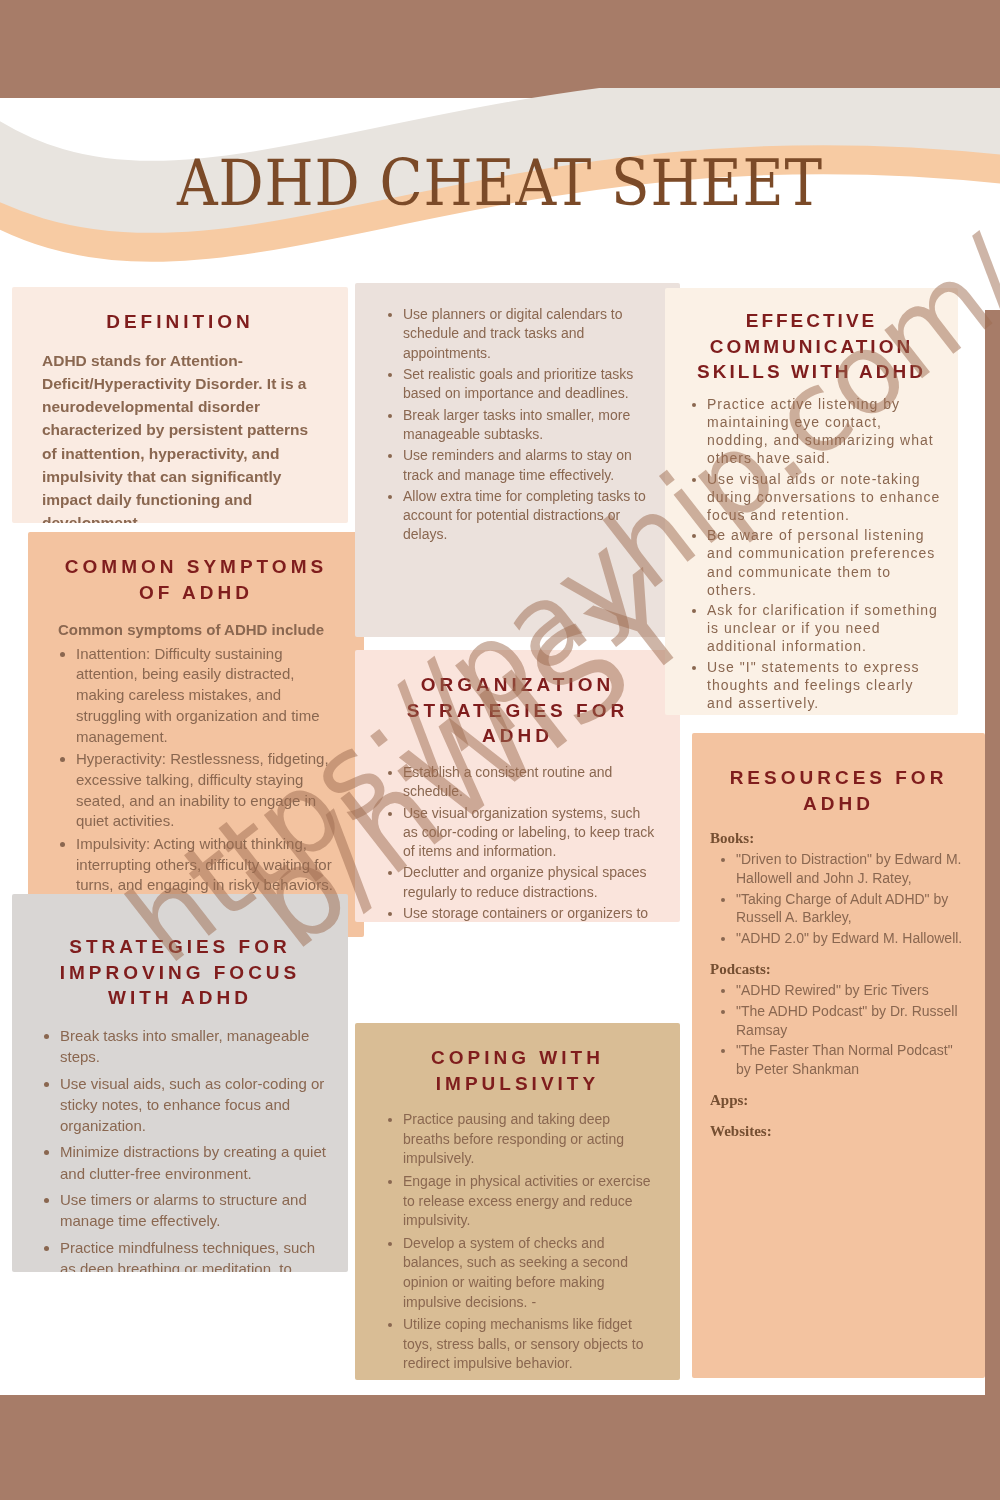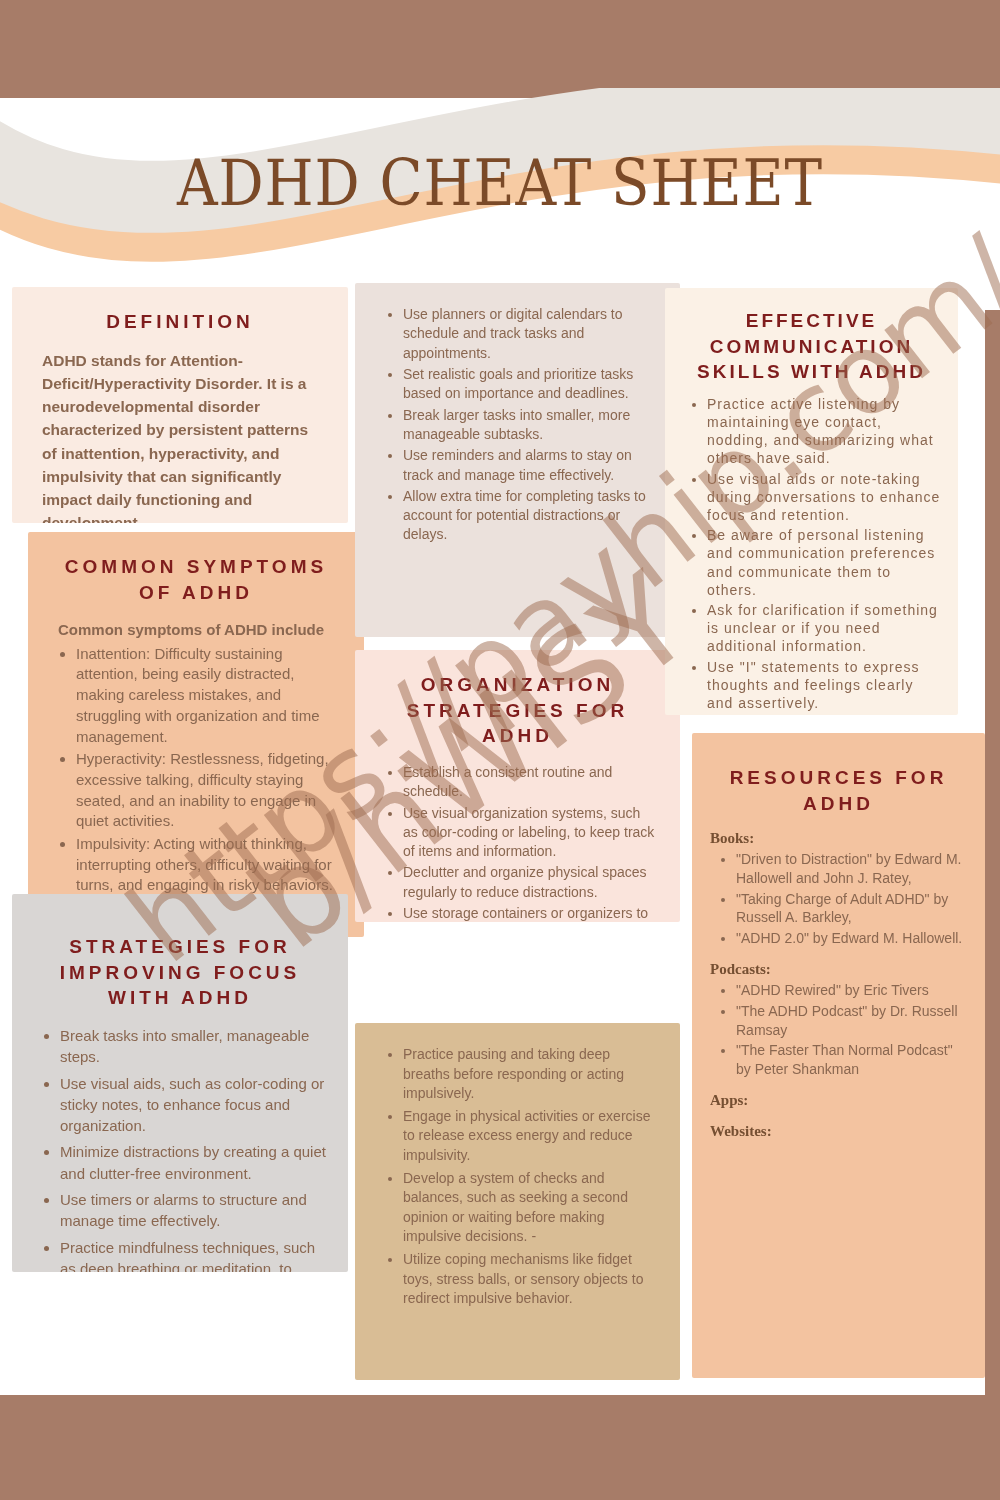--- a/index.html
+++ b/index.html
@@ -116,20 +116,21 @@
   <ul>
       <li>Establish a consistent routine and schedule.</li>
       <li>Use visual organization systems, such as color-coding or labeling, to keep track of items and information.</li>
       <li>Declutter and organize physical spaces regularly to reduce distractions.</li>
       <li>Use storage containers or organizers to keep belongings and materials in designated places.</li>
       <li>Utilize digital tools and apps for note-taking, task management, and file organization.</li>
     </ul>
 </div>
 
 <div class="card c-impulsivity">
+  <h2>COPING WITH IMPULSIVITY</h2>
   <ul>
       <li>Practice pausing and taking deep breaths before responding or acting impulsively.</li>
       <li>Engage in physical activities or exercise to release excess energy and reduce impulsivity.</li>
       <li>Develop a system of checks and balances, such as seeking a second opinion or waiting before making impulsive decisions. -</li>
       <li>Utilize coping mechanisms like fidget toys, stress balls, or sensory objects to redirect impulsive behavior.</li>
     </ul>
 </div>
 
 <div class="card c-communication">
   <h2>EFFECTIVE COMMUNICATION SKILLS WITH ADHD</h2>

